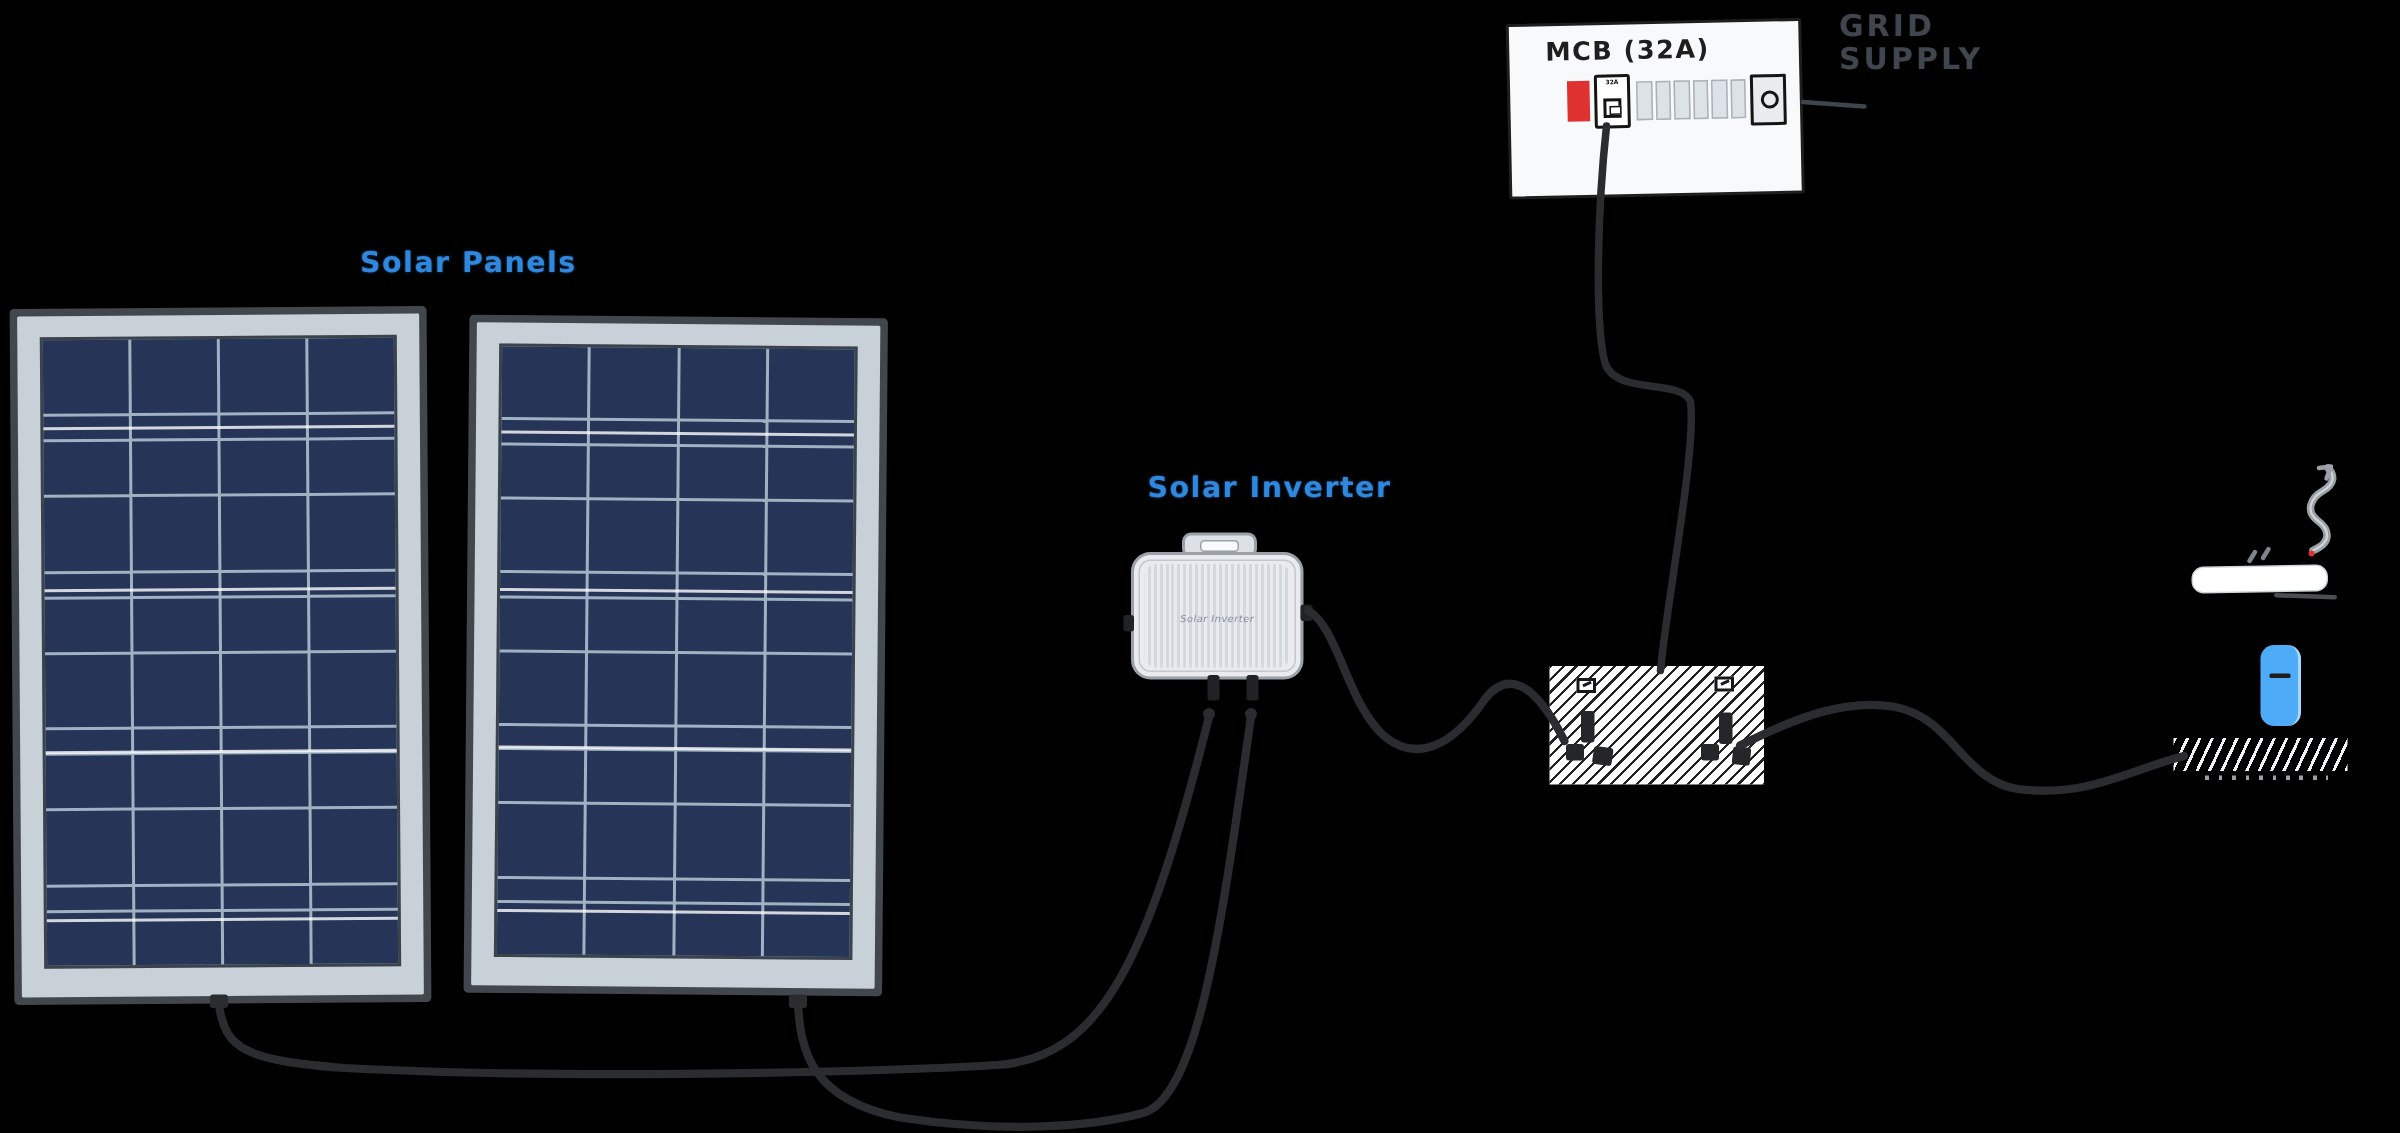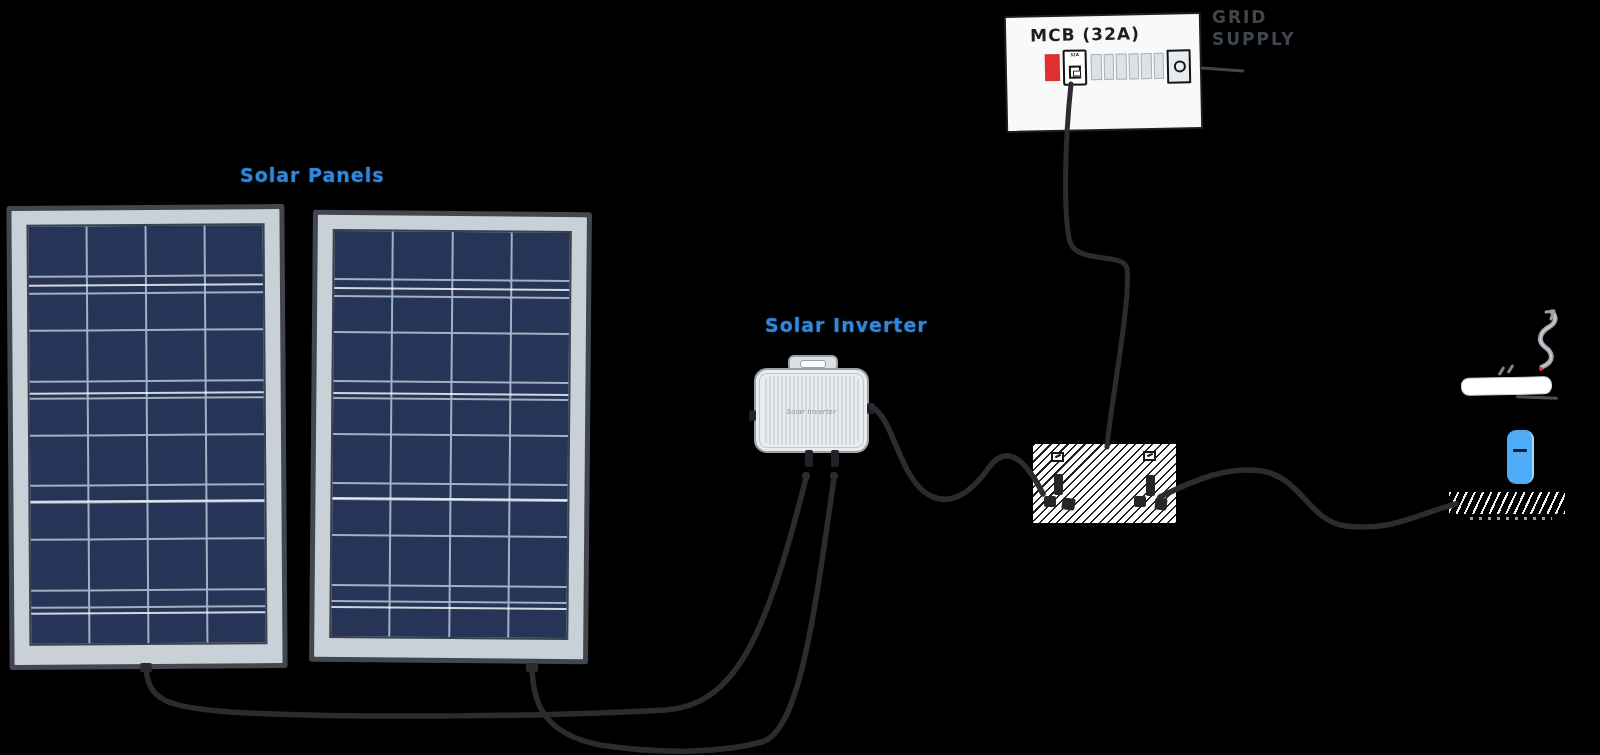--- a/index.html
+++ b/index.html
@@ -3,22 +3,22 @@
 <meta charset="utf-8">
 <style>
   html,body{margin:0;padding:0;background:#000;}
   .stage{position:relative;width:1600px;height:755px;background:var(--background,#000);
          font-family:"DejaVu Sans", sans-serif;overflow:hidden;}
   .abs{position:absolute;}
 
   
   .hand-label{color:var(--accent-blue);font-size:19px;font-weight:bold;letter-spacing:1px;
               text-shadow:0 0 2px rgba(47,136,221,.55);}
-  .gray-label{color:var(--label-gray);font-size:17px;font-weight:bold;letter-spacing:2px;
-              line-height:22px;white-space:pre-line;}
+  .gray-label{color:var(--label-gray);font-size:20px;font-weight:bold;letter-spacing:2px;
+              line-height:22px;white-space:pre-line;margin-left:14px;}
 
   
   .panel{background:var(--panel-border);padding:5px;border-radius:3px;box-sizing:border-box;}
   .panel-mat{background:var(--panel-mat);width:100%;height:100%;box-sizing:border-box;
              padding:14px 15px 19px 15px;border-radius:1px;}
   .panel-cells{position:relative;width:100%;height:100%;box-sizing:border-box;
                background:var(--panel-grid-line);border:2px solid #3c424a;
                display:grid;grid-template-columns:repeat(4,1fr);
                grid-template-rows:repeat(4, 56fr 17fr 40fr);gap:2px;}
   .panel-cells .cell{background:var(--panel-cell);}

